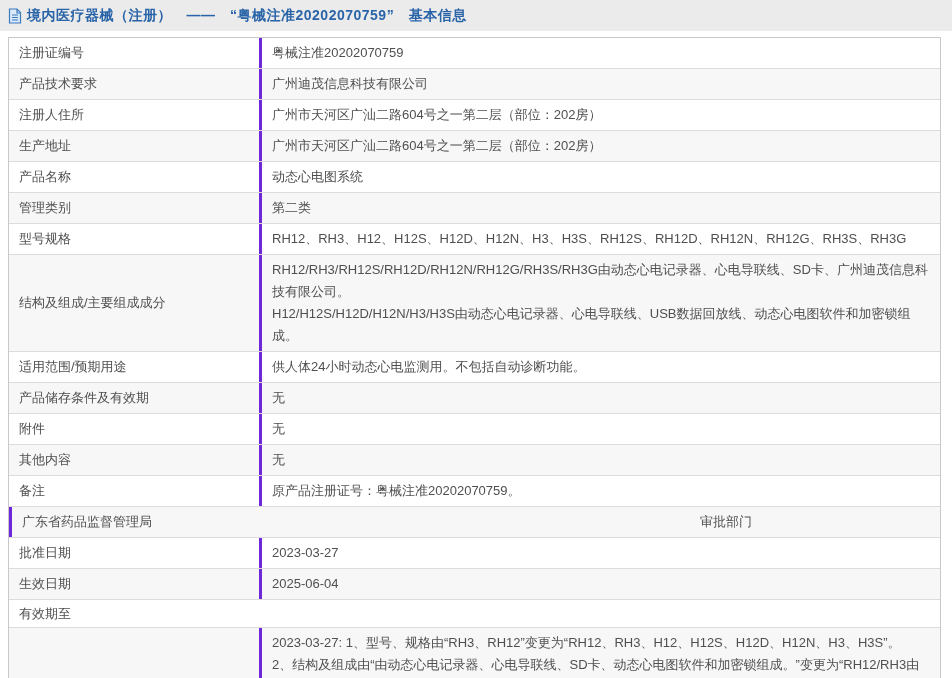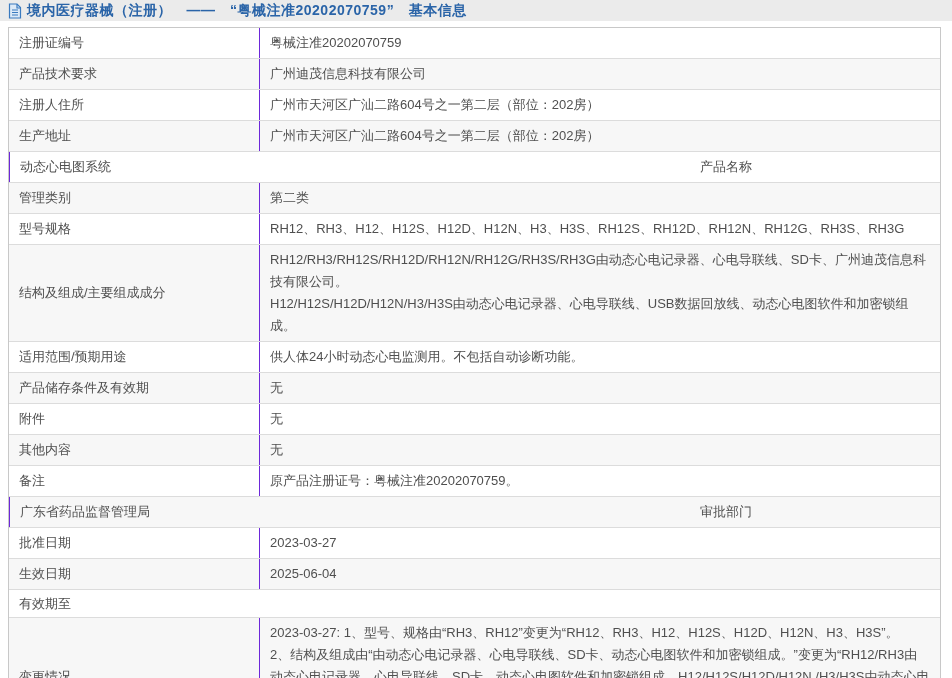--- a/index.html
+++ b/index.html
@@ -3,21 +3,21 @@
 <meta charset="utf-8">
 <style>
   * { box-sizing: border-box; margin: 0; padding: 0; }
   html, body { width: 952px; height: 678px; background: #ffffff; }
   body {
     font-family: "Liberation Sans", "DejaVu Sans", sans-serif;
     font-size: 13px;
     color: #4f4f4f;
   }
   .header-band {
-    height: 21px;
+    height: 31px;
     background: #ebebeb;
     display: flex;
     align-items: center;
     padding-left: 8px;
     gap: 5px;
   }
   .page-title {
     color: var(--title-blue, #2a64a8);
     font-weight: bold;
     font-size: 14px;
@@ -33,21 +33,21 @@
   .row:nth-child(even) { background: #f7f7f7; }
   .cell { display: flex; align-items: center; padding: 4px 10px; min-height: 27px; }
   .cell.label {
     width: 250px;
     flex: 0 0 250px;
     text-align: right;
     color: #4f4f4f;
   }
   .cell.value {
     flex: 1;
-    border-left: 1px solid #6d28d9;
+    border-left: 3px solid #6d28d9;
     text-align: left;
   }
   .value-text { white-space: pre-line; line-height: 22px; }
   .label-text { line-height: 18px; }
 </style>
 </head>
 <body>
 
 <div class="header-band">
   <span class="doc-icon">
@@ -87,25 +87,25 @@
   </div>
   <div class="row">
     <div class="cell label">
         <span class="label-text">生产地址</span>
       </div>
     <div class="cell value">
         <span class="value-text">广州市天河区广汕二路604号之一第二层（部位：202房）</span>
       </div>
   </div>
   <div class="row">
+    <div class="cell label">
+        <span class="label-text">产品名称</span>
+      </div>
     <div class="cell value">
         <span class="value-text">动态心电图系统</span>
-      </div>
-    <div class="cell label">
-        <span class="label-text">产品名称</span>
       </div>
   </div>
   <div class="row">
     <div class="cell label">
         <span class="label-text">管理类别</span>
       </div>
     <div class="cell value">
         <span class="value-text">第二类</span>
       </div>
   </div>

